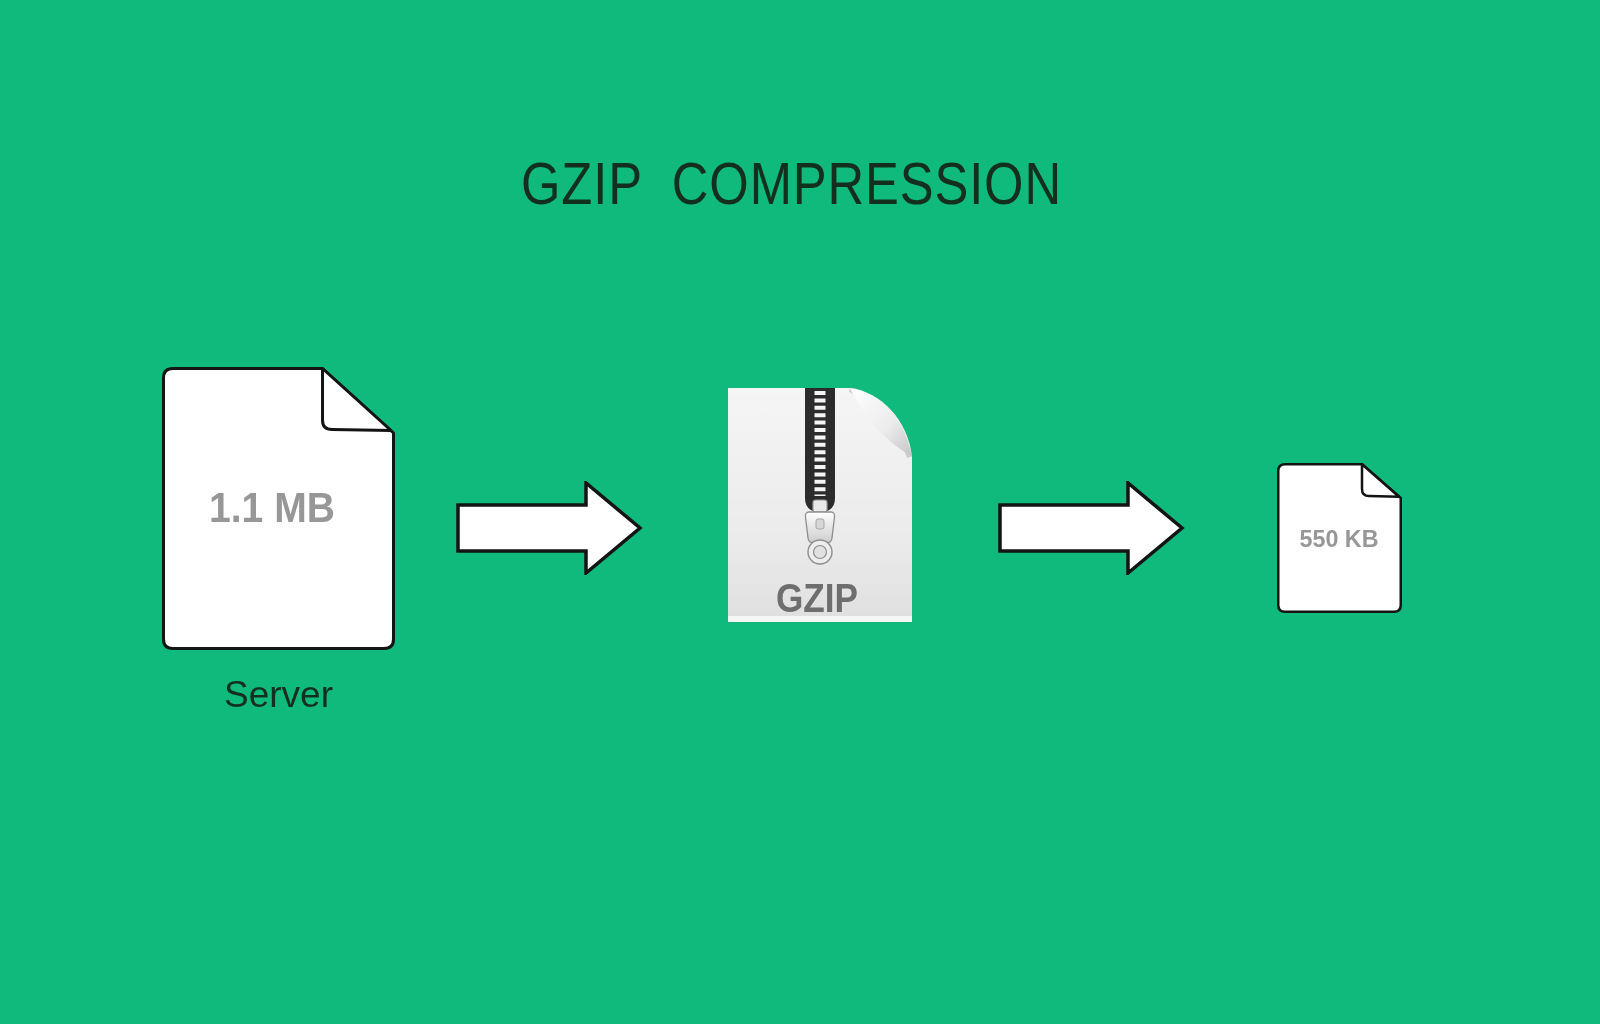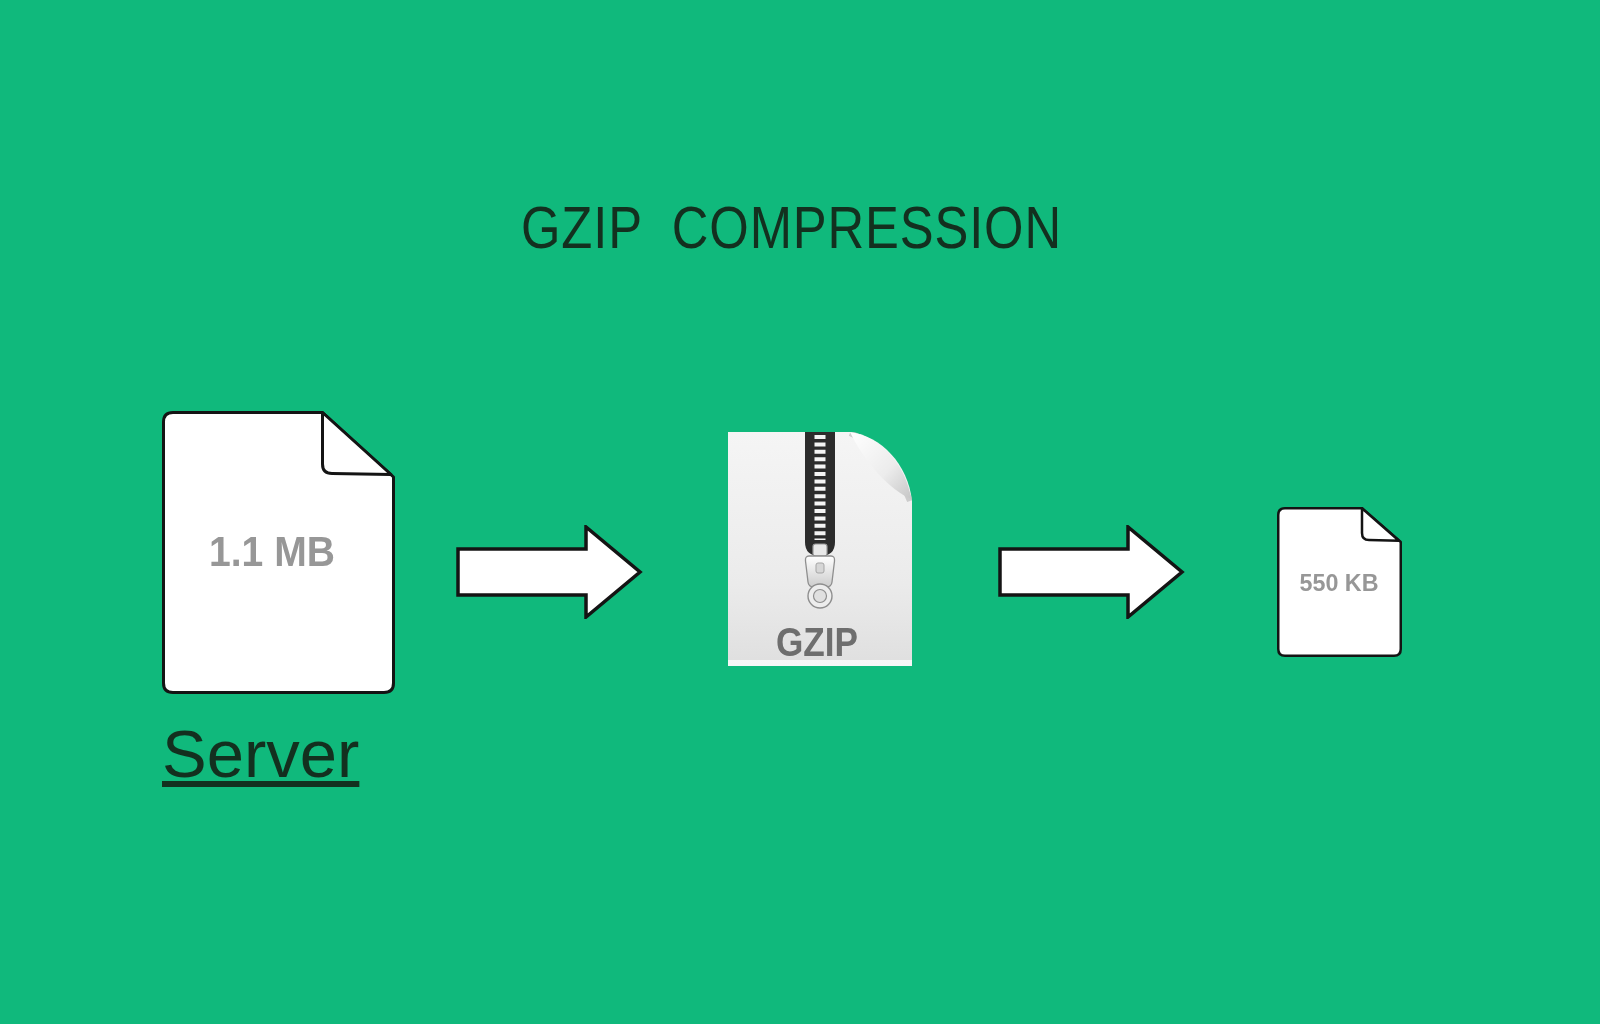--- a/index.html
+++ b/index.html
@@ -12,46 +12,45 @@
     --arrow-fill:#ffffff;
     --arrow-outline:#141414;
   }
   html,body{margin:0;padding:0;}
   body{
     width:1600px;height:1024px;
     background:var(--background);
     font-family:"Liberation Sans", sans-serif;
     overflow:hidden;position:relative;
   }
-  .stage{position:absolute;inset:0;margin-top:44px;}
+  .stage{position:absolute;inset:0;}
   .abs{position:absolute;}
 
   .diagram-title{
     left:0;right:0;top:155px;
     text-align:center;
     padding-right:18px;
     color:var(--heading-text);
     font-size:59px;
     line-height:1;
     white-space:pre;
   }
   .diagram-title .squeeze{
     display:inline-block;
     transform:scaleX(.86);
     transform-origin:50% 50%;
     letter-spacing:1px;
   }
 
   .node-label{
     color:var(--heading-text);
-    font-size:67px;
+    font-size:37px;
     line-height:1;
-    text-align:left;
+    text-align:center;
     white-space:nowrap;
-    text-decoration:underline;
   }
   .label-server{left:162px;top:676px;width:233px;}
   .label-browser{left:1214px;top:655px;width:250px;}
 
   .svg-server{left:162px;top:367px;}
   .svg-arrow1{left:456px;top:481px;}
   .svg-gzip{left:728px;top:388px;}
   .svg-arrow2{left:998px;top:481px;}
   .svg-browser{left:1277px;top:463px;}
 

